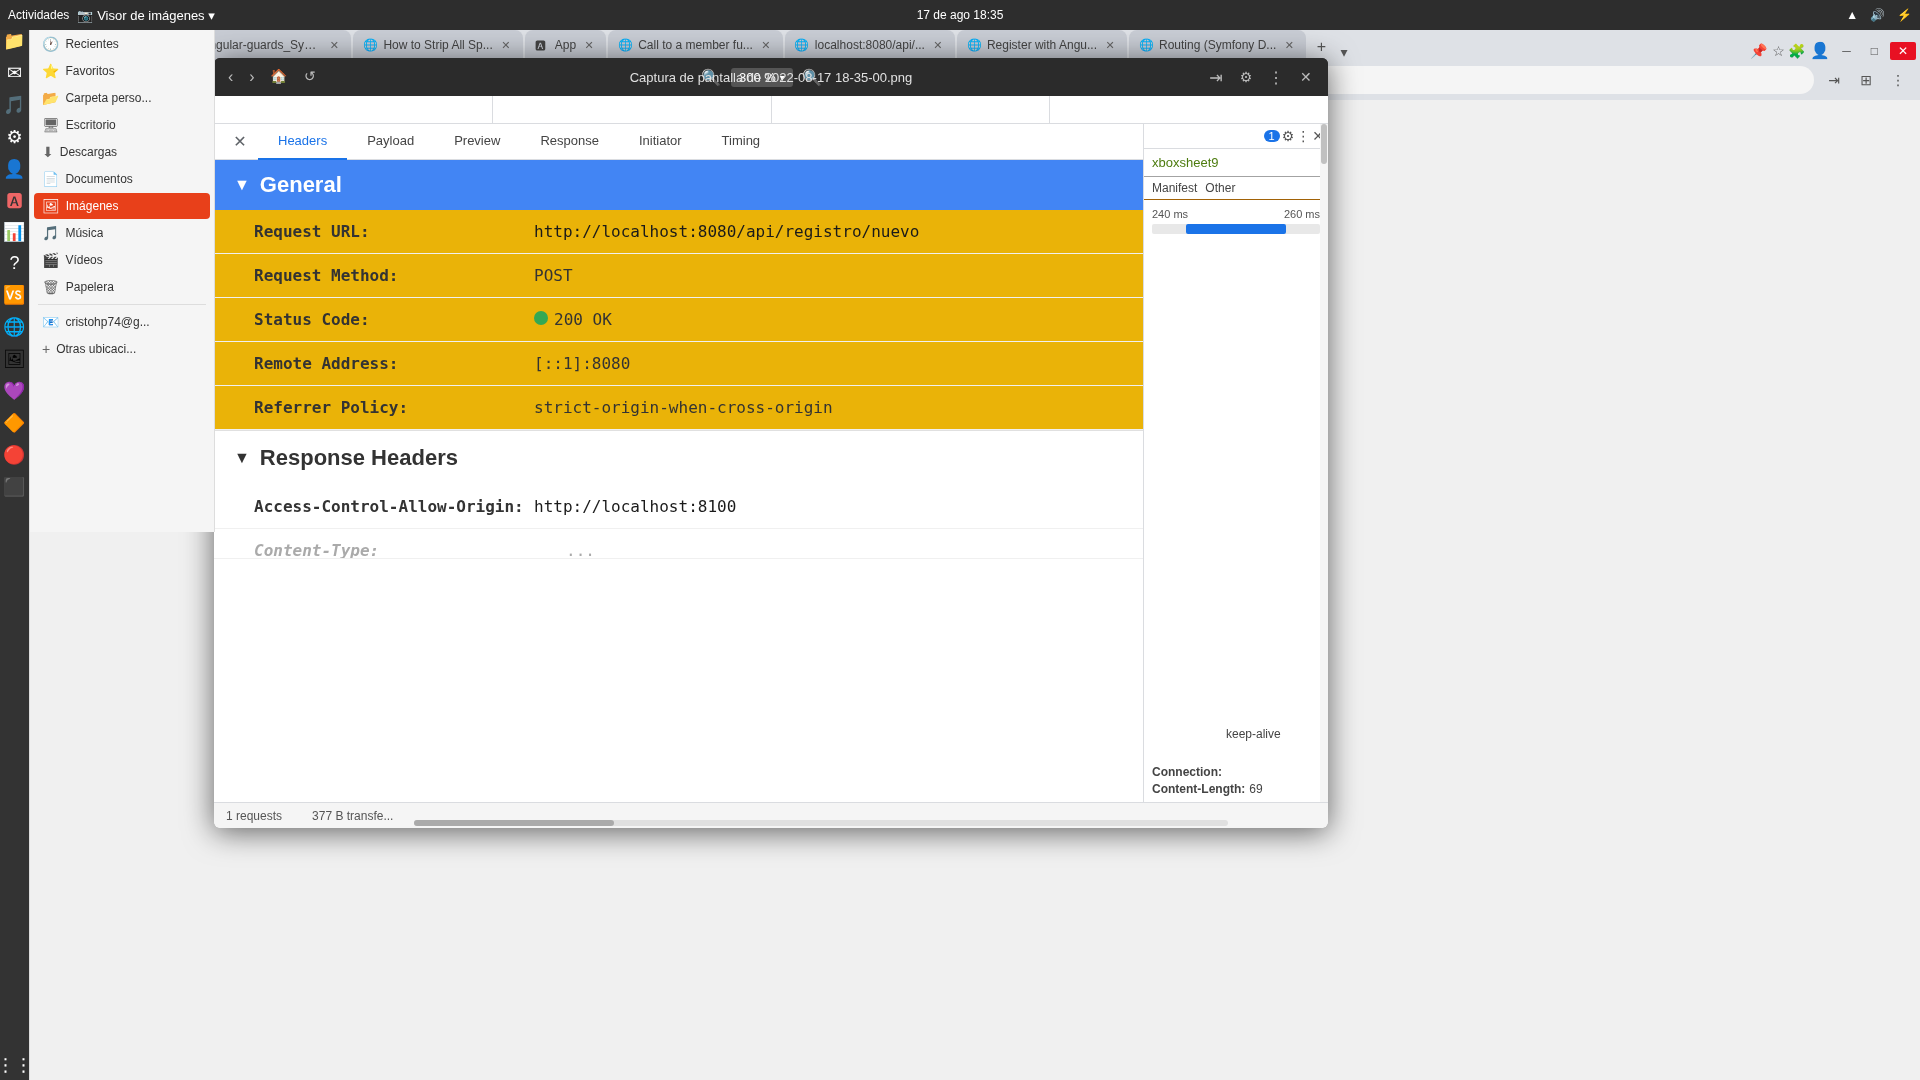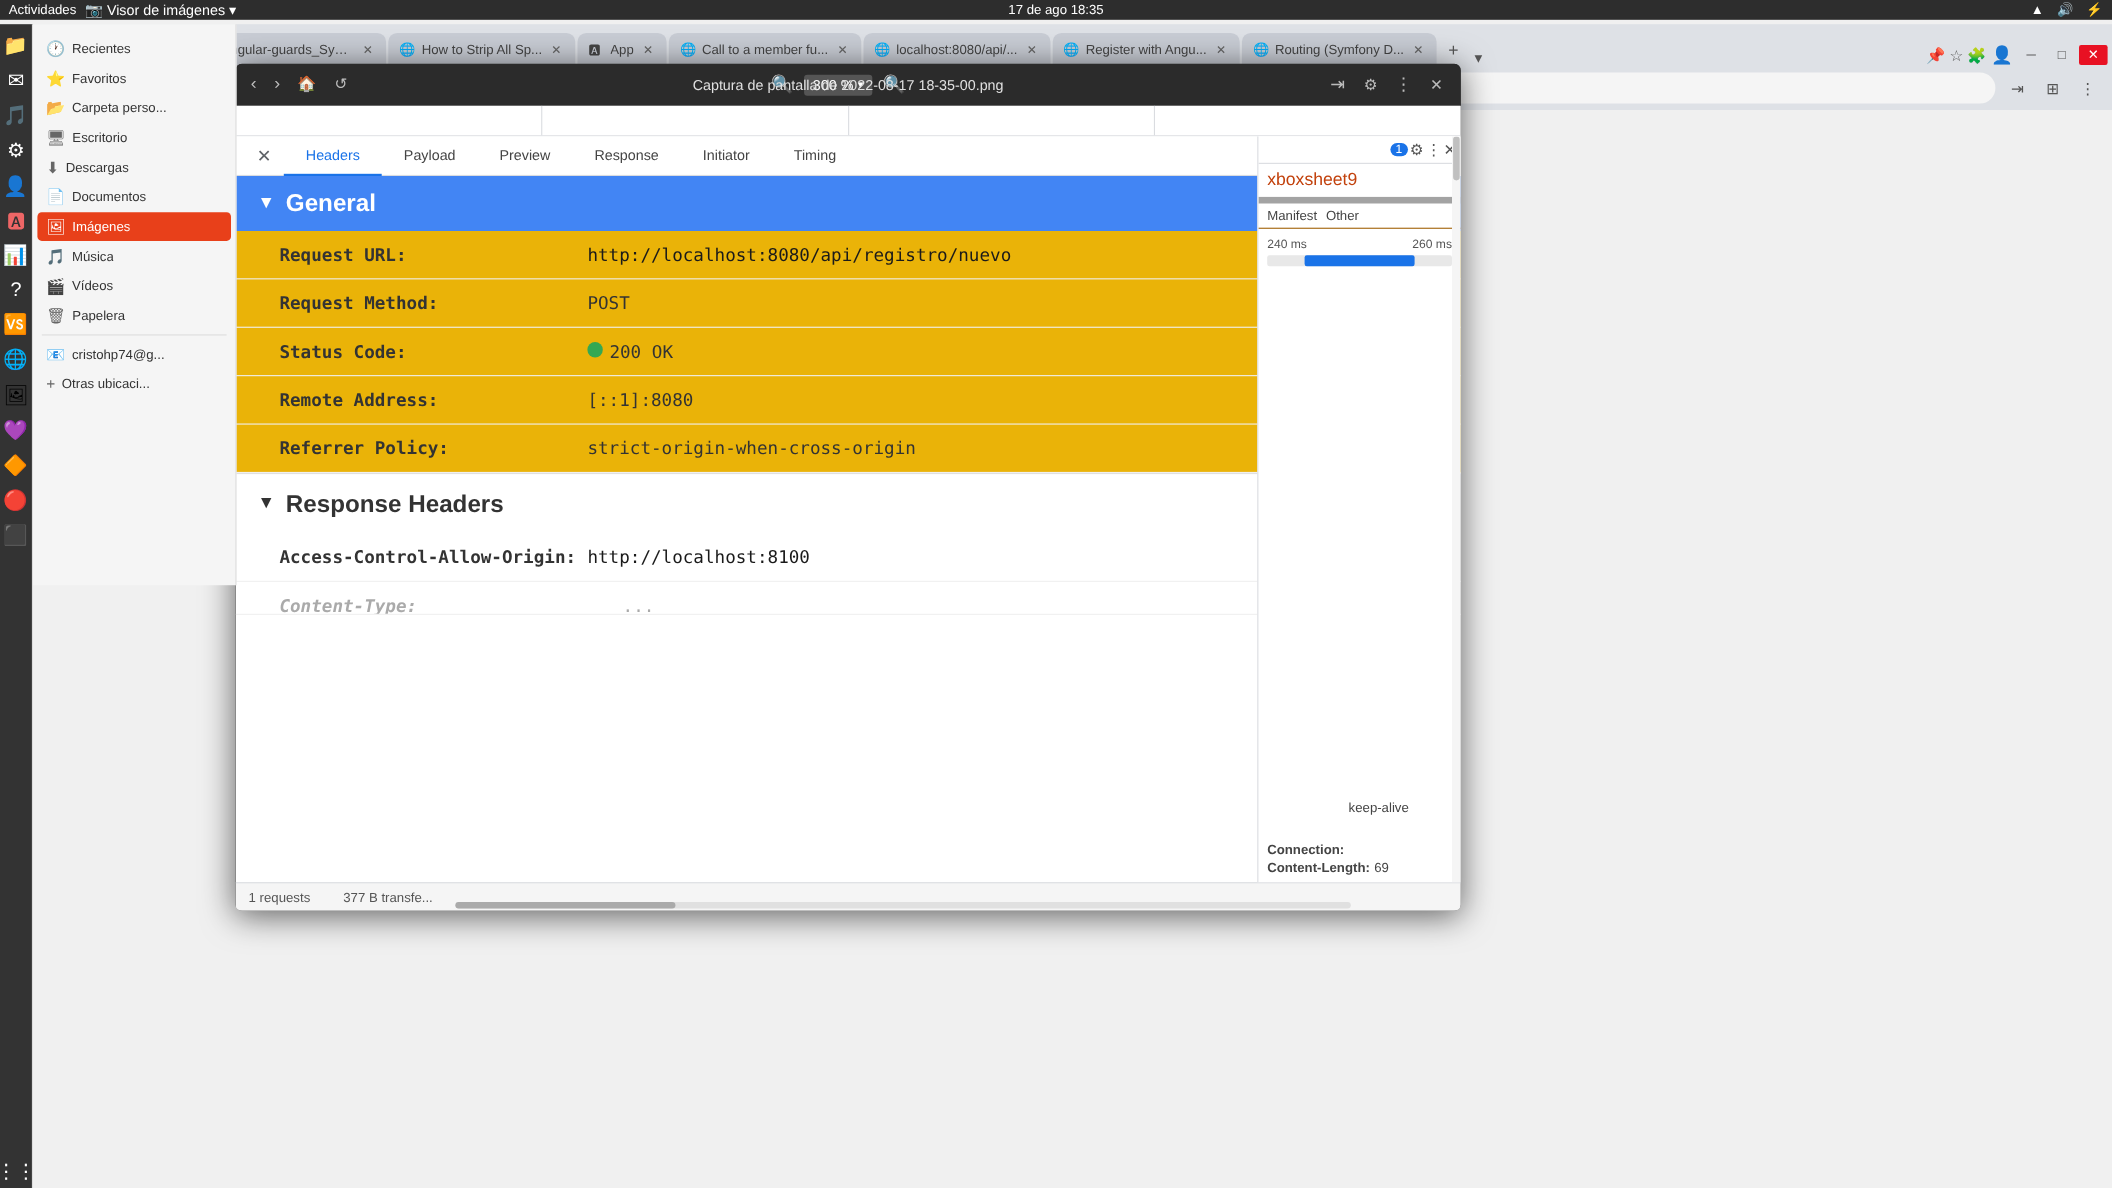--- a/index.html
+++ b/index.html
@@ -1,20 +1,20 @@
 <!DOCTYPE html>
 <html><head>
   <meta charset="utf-8">
   <style>
     * { margin: 0; padding: 0; box-sizing: border-box; }
     body { width: 1920px; height: 1080px; overflow: hidden; font-family: 'Segoe UI', Arial, sans-serif; background: #f0f0f0; }
 
     
     .taskbar {
-      position: fixed; top: 0; left: 0; right: 0; height: 18px;
+      position: fixed; top: 0; left: 0; right: 0; height: 30px;
       background: #2d2d2d; color: #fff; font-size: 12px;
       display: flex; align-items: center; justify-content: space-between;
       padding: 0 8px; z-index: 1000;
     }
     .taskbar-left { display: flex; align-items: center; gap: 8px; }
     .taskbar-center { position: absolute; left: 50%; transform: translateX(-50%); }
     .taskbar-right { display: flex; align-items: center; gap: 12px; }
 
     
     .tab-bar {
@@ -397,21 +397,21 @@
         <div style="display:flex; border-bottom:1px solid #dadce0; padding:0 4px;">
 
           <div style="margin-left:auto; display:flex; gap:2px; align-items:center; padding:4px 0;">
             <span style="background:#1a73e8; color:#fff; border-radius:8px; padding:0 5px; font-size:11px;">1</span>
             <span style="color:#555; font-size:14px; cursor:pointer;">⚙</span>
             <span style="color:#555; font-size:14px; cursor:pointer;">⋮</span>
             <span style="color:#555; font-size:14px; cursor:pointer;">✕</span>
           </div>
         </div>
 
-        <div style="padding:6px 8px; font-size:16px; color:#c2410c; border-bottom:6px solid #a3a3a3;">xboxsheet9</div>
+        <div style="padding:6px 8px; font-size:13px; color:#4d7c0f; border-bottom:1px solid #a3a3a3;">xboxsheet9</div>
 
         <div style="display:flex; padding:4px 8px; gap:8px; border-bottom:1px solid #a16207;">
           <span style="font-size:12px; color:#444; cursor:pointer;">Manifest</span>
           <span style="font-size:12px; color:#444; cursor:pointer;">Other</span>
         </div>
 
         <div style="padding:8px;">
           <div style="display:flex; justify-content:space-between; margin-bottom:4px; font-size:11px; color:#555;">
             <span>240 ms</span>
             <span>260 ms</span>

